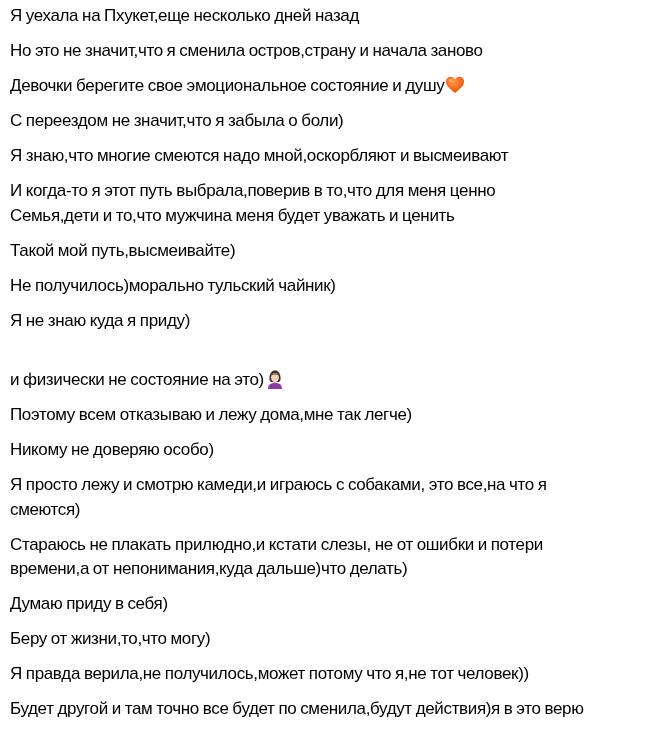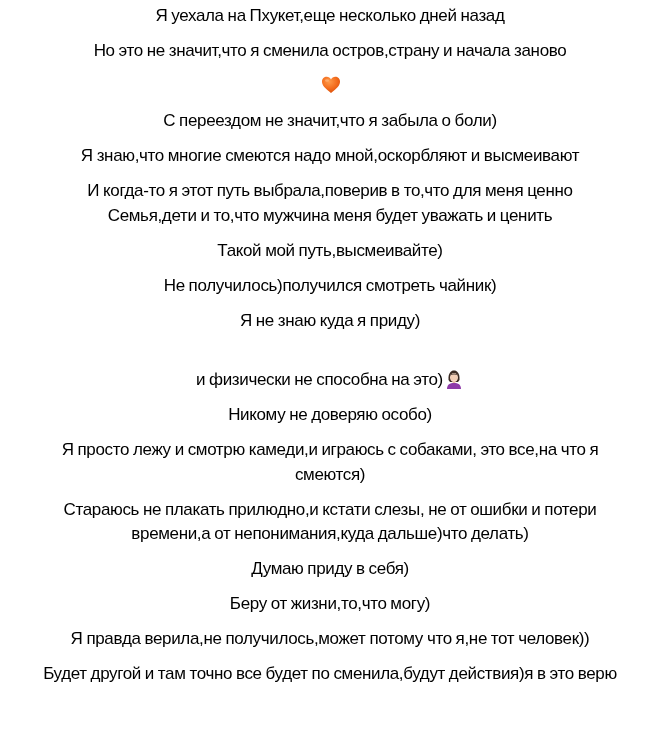--- a/index.html
+++ b/index.html
@@ -21,21 +21,20 @@
       font-family: "Liberation Sans", sans-serif;
       font-size: 17px;
       color: #000000;
       letter-spacing: -0.35px;
       word-spacing: -0.5px;
     }
     .para {
       margin: 0 0 10.5px 0;
       line-height: 24.5px;
       white-space: normal;
-      text-align: center;
     }
     .emoji {
       display: inline-block;
       width: 20px;
       height: 20px;
       vertical-align: -4px;
       margin-left: 1px;
     }
     .emoji svg {
       width: 20px;
@@ -43,46 +42,47 @@
       display: block;
     }
     .nowrap { white-space: nowrap; }
   </style>
 </head>
 <body>
 
 <div class="post">
   <p class="para"><span>Я уехала на Пхукет,еще несколько дней назад</span></p>
   <p class="para"><span>Но это не значит,что я сменила остров,страну и начала заново</span></p>
-  <p class="para"><span class="emoji"><svg viewBox="0 0 20 20">
+  <p class="para"><span>Девочки берегите свое эмоциональное состояние и душу</span><span class="emoji"><svg viewBox="0 0 20 20">
           <defs>
             <radialGradient id="hg" cx="40%" cy="30%" r="75%">
               <stop offset="0%" stop-color="#ff9a4a"></stop>
               <stop offset="60%" stop-color="#f26a1b"></stop>
               <stop offset="100%" stop-color="#d94e0a"></stop>
             </radialGradient>
           </defs>
           <path d="M10 18 C 4 13.5, 1 10.5, 1 6.6 C 1 3.8, 3.2 1.8, 5.7 1.8 C 7.6 1.8, 9.1 2.9, 10 4.4 C 10.9 2.9, 12.4 1.8, 14.3 1.8 C 16.8 1.8, 19 3.8, 19 6.6 C 19 10.5, 16 13.5, 10 18 Z" fill="url(#hg)"></path>
           <ellipse cx="6" cy="5.5" rx="2" ry="1.3" fill="#ffc08a" opacity="0.6"></ellipse>
         </svg></span></p>
   <p class="para"><span>С переездом не значит,что я забыла о боли)</span></p>
   <p class="para"><span>Я знаю,что многие смеются надо мной,оскорбляют и высмеивают</span></p>
   <p class="para"><span class="nowrap">И когда-то я этот путь выбрала,поверив в то,что для меня ценно</span><br><span class="nowrap">Семья,дети и то,что мужчина меня будет уважать и ценить</span></p>
   <p class="para"><span>Такой мой путь,высмеивайте)</span></p>
-  <p class="para"><span>Не получилось)получился смотреть чайник)</span></p>
+  <p class="para"><span>Не получилось)морально тульский чайник)</span></p>
   <p class="para"><span>Я не знаю куда я приду)</span></p>
-  <p class="para"><br><span class="nowrap">и физически не способна на это)</span><span class="emoji"><svg viewBox="0 0 20 20">
+  <p class="para"><br><span class="nowrap">и физически не состояние на это)</span><span class="emoji"><svg viewBox="0 0 20 20">
           <path d="M3 20 C 3 15.5, 6 14, 10 14 C 14 14, 17 15.5, 17 20 Z" fill="#8e3aa8"></path>
           <path d="M4.5 11 C 4 4, 7 1.5, 10 1.5 C 13 1.5, 16 4, 15.5 11 L 14 13 L 6 13 Z" fill="#3a2a22"></path>
           <ellipse cx="10" cy="8.6" rx="4" ry="4.6" fill="#f6d7c3"></ellipse>
           <path d="M6.3 6.5 C 7 3.8, 13 3.8, 13.7 6.5 C 12 5.3, 8 5.3, 6.3 6.5 Z" fill="#3a2a22"></path>
           <path d="M7.5 6.5 L 12.5 6.5 L 12.8 10.5 L 7.2 10.5 Z" fill="#eec4a8"></path>
           <rect x="7.6" y="6.6" width="4.8" height="3.6" rx="1.4" fill="#f3cfb6"></rect>
           <ellipse cx="10" cy="13.3" rx="1.6" ry="0.8" fill="#e9b799"></ellipse>
         </svg></span></p>
+  <p class="para"><span>Поэтому всем отказываю и лежу дома,мне так легче)</span></p>
   <p class="para"><span>Никому не доверяю особо)</span></p>
   <p class="para"><span class="nowrap">Я просто лежу и смотрю камеди,и играюсь с собаками, это все,на что я</span><br><span class="nowrap">смеются)</span></p>
   <p class="para"><span class="nowrap">Стараюсь не плакать прилюдно,и кстати слезы, не от ошибки и потери</span><br><span class="nowrap">времени,а от непонимания,куда дальше)что делать)</span></p>
   <p class="para"><span>Думаю приду в себя)</span></p>
   <p class="para"><span>Беру от жизни,то,что могу)</span></p>
   <p class="para"><span>Я правда верила,не получилось,может потому что я,не тот человек))</span></p>
   <p class="para"><span class="nowrap">Будет другой и там точно все будет по сменила,будут действия)я в это верю</span></p>
 </div>
 
 </body></html>

